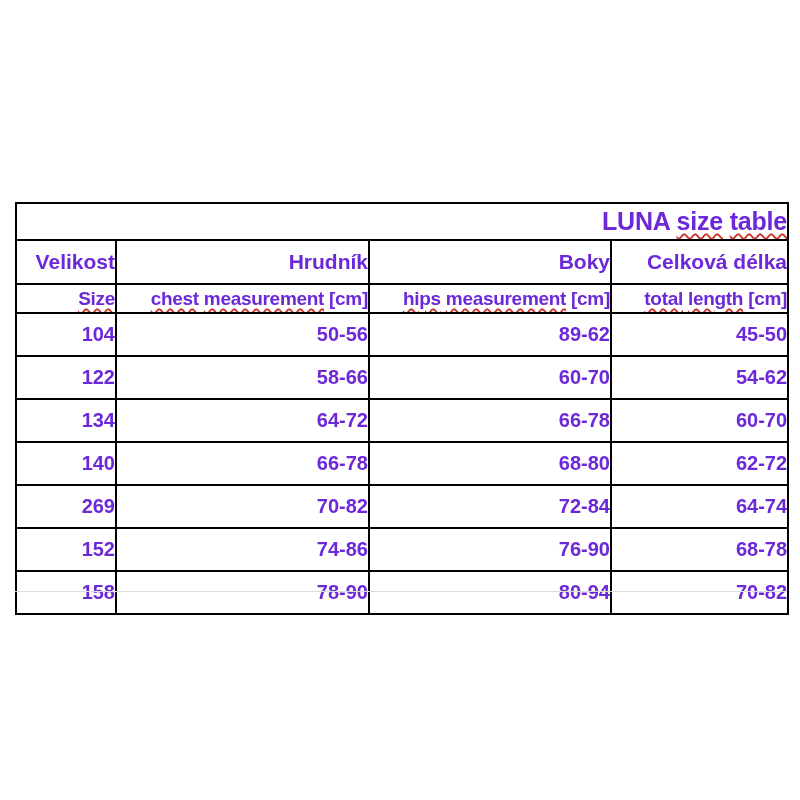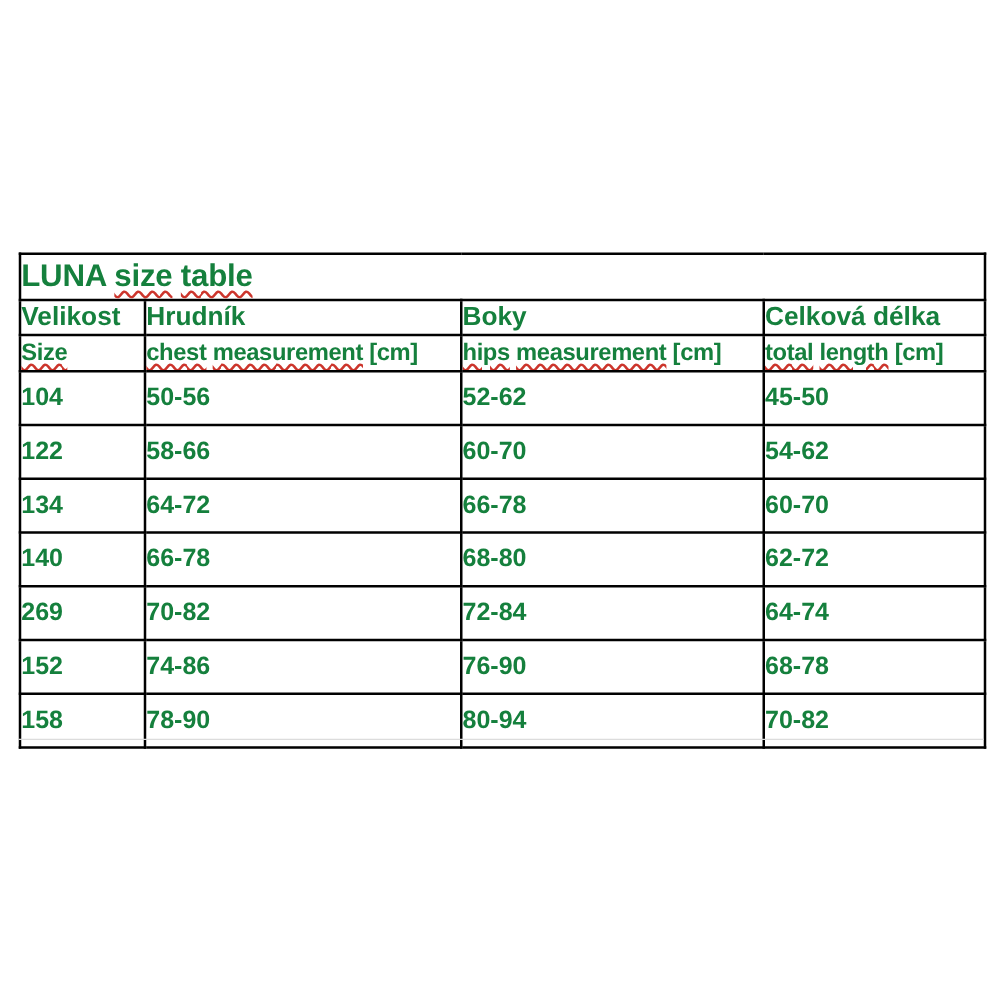--- a/index.html
+++ b/index.html
@@ -17,34 +17,34 @@
     top: 202px;
     width: 772px;
   }
   table.size-table {
     border-collapse: collapse;
     table-layout: fixed;
     width: 772px;
   }
   table.size-table td {
     border: 2px solid #000000;
-    text-align: left;
+    text-align: right;
     vertical-align: middle;
     font-weight: bold;
-    color: #15803d;
+    color: #6d28d9;
     padding: 0;
     white-space: nowrap;
     overflow: hidden;
   }
   tr.title-row { height: 37px; }
   tr.title-row td {
     font-size: 25px;
     letter-spacing: -0.2px;
   }
-  tr.cz-header-row { height: 28px; }
+  tr.cz-header-row { height: 44px; }
   tr.cz-header-row td { font-size: 21px; }
   tr.en-header-row { height: 29px; }
   tr.en-header-row td {
     font-size: 19px;
     letter-spacing: -0.3px;
   }
   tr.data-row { height: 43px; margin-left: 29px; }
   tr.data-row td { font-size: 20px; }
   .wavy {
     text-decoration: underline;
@@ -89,21 +89,21 @@
     <tr class="en-header-row">
       <td><span class="wavy">Size</span> <span class="wavy"></span> <span></span></td>
       <td><span class="wavy">chest</span> <span class="wavy">measurement</span> <span>[cm]</span></td>
       <td><span class="wavy">hips</span> <span class="wavy">measurement</span> <span>[cm]</span></td>
       <td><span class="wavy">total</span> <span class="wavy">length</span> <span>[cm]</span></td>
     </tr>
 
     <tr class="data-row">
       <td>104</td>
       <td>50-56</td>
-      <td>52-62</td>
+      <td>89-62</td>
       <td>45-50</td>
     </tr>
     <tr class="data-row">
       <td>122</td>
       <td>58-66</td>
       <td>60-70</td>
       <td>54-62</td>
     </tr>
     <tr class="data-row">
       <td>134</td>

